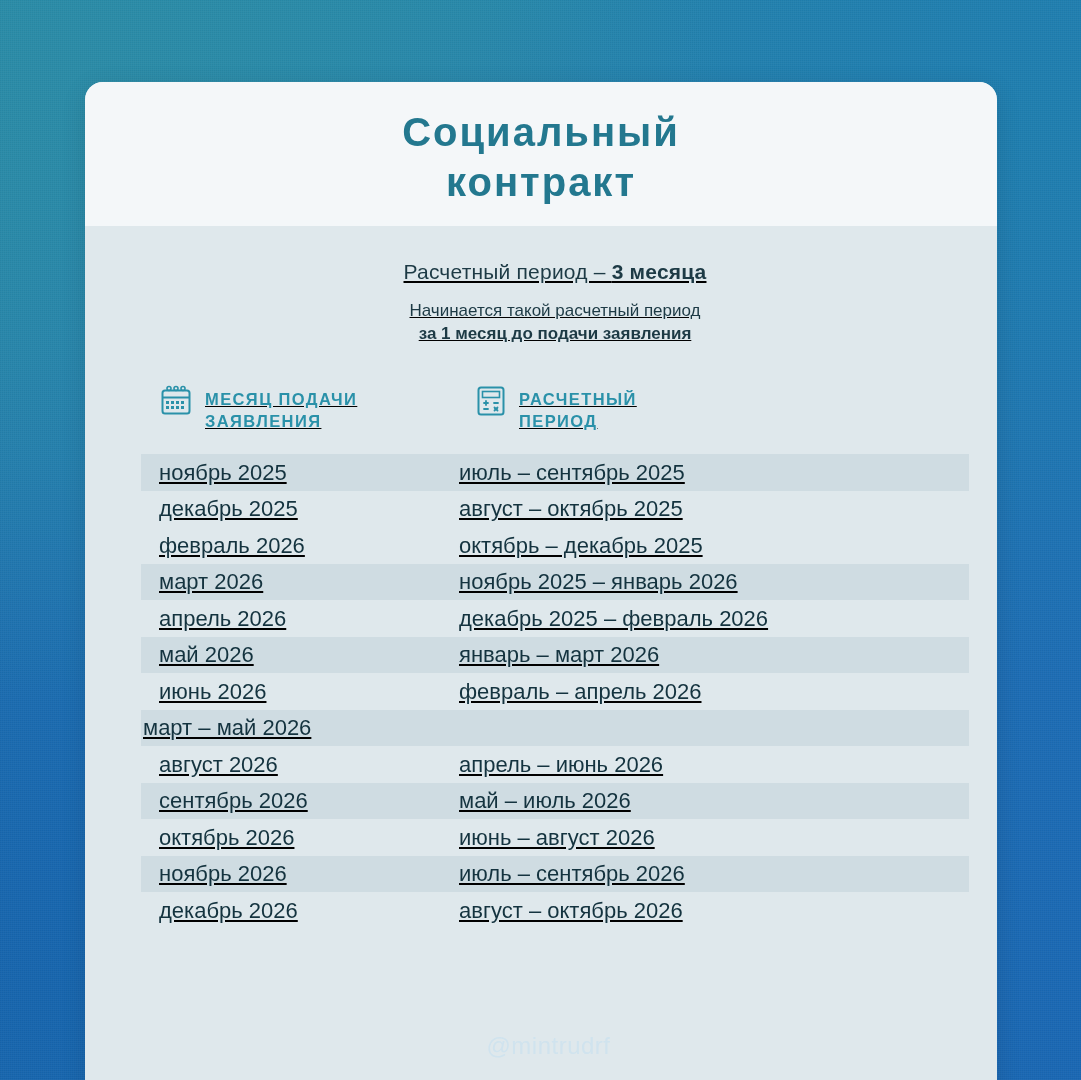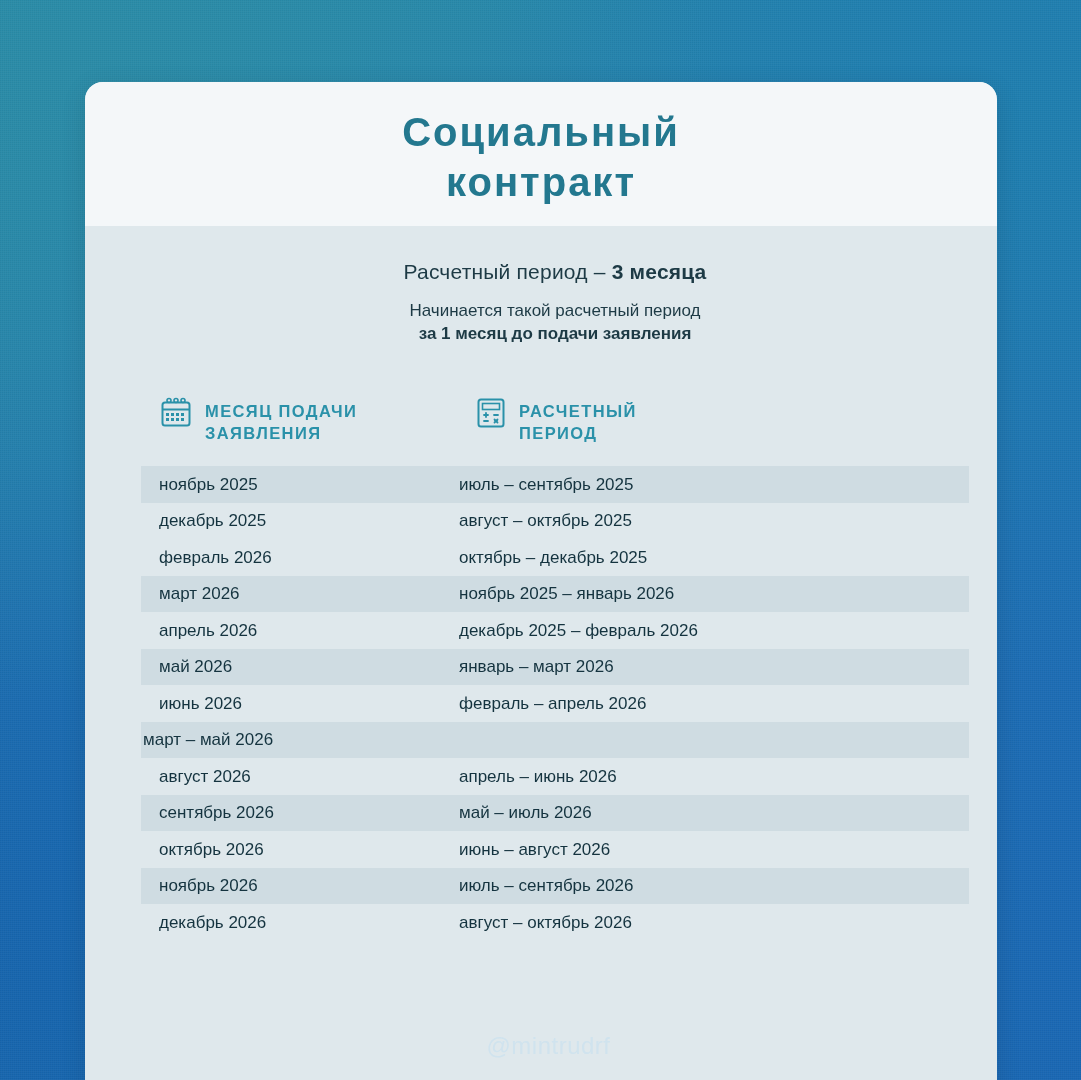--- a/index.html
+++ b/index.html
@@ -61,40 +61,41 @@
     color: #23788f;
     font-size: 40px;
     font-weight: bold;
     letter-spacing: 2px;
     line-height: 1.25;
     text-align: center;
   }
 
   .card-body {
     padding: 34px 28px 0 56px;
+    text-decoration: underline;
   }
 
   .lead {
     text-align: center;
     color: #1d3a45;
   }
   .lead .line1 {
     font-size: 21px;
     letter-spacing: .2px;
     margin-bottom: 16px;
   }
   .lead .line2 {
     font-size: 17px;
     line-height: 1.35;
   }
   .lead b { font-weight: bold; }
 
   .col-heads {
     display: flex;
-    margin-top: 50px;
+    margin-top: 38px;
     padding-left: 18px;
   }
   .col-head {
     display: flex;
     align-items: flex-start;
     gap: 12px;
   }
   .col-head.first { width: 316px; }
   .col-head-text {
     color: #2a91a9;
@@ -110,21 +111,21 @@
 
   .table {
     margin-top: 22px;
     padding-bottom: 36px;
   }
   .row {
     display: flex;
     align-items: center;
     height: 36.5px;
     color: #14333f;
-    font-size: 17px;
+    font-size: 22px;
   }
   .row.alt { background: #cfdce2; }
   .cell-month {
     width: 316px;
     padding-left: 18px;
     box-sizing: border-box;
   }
   .cell-period {
     padding-left: 2px;
   }

